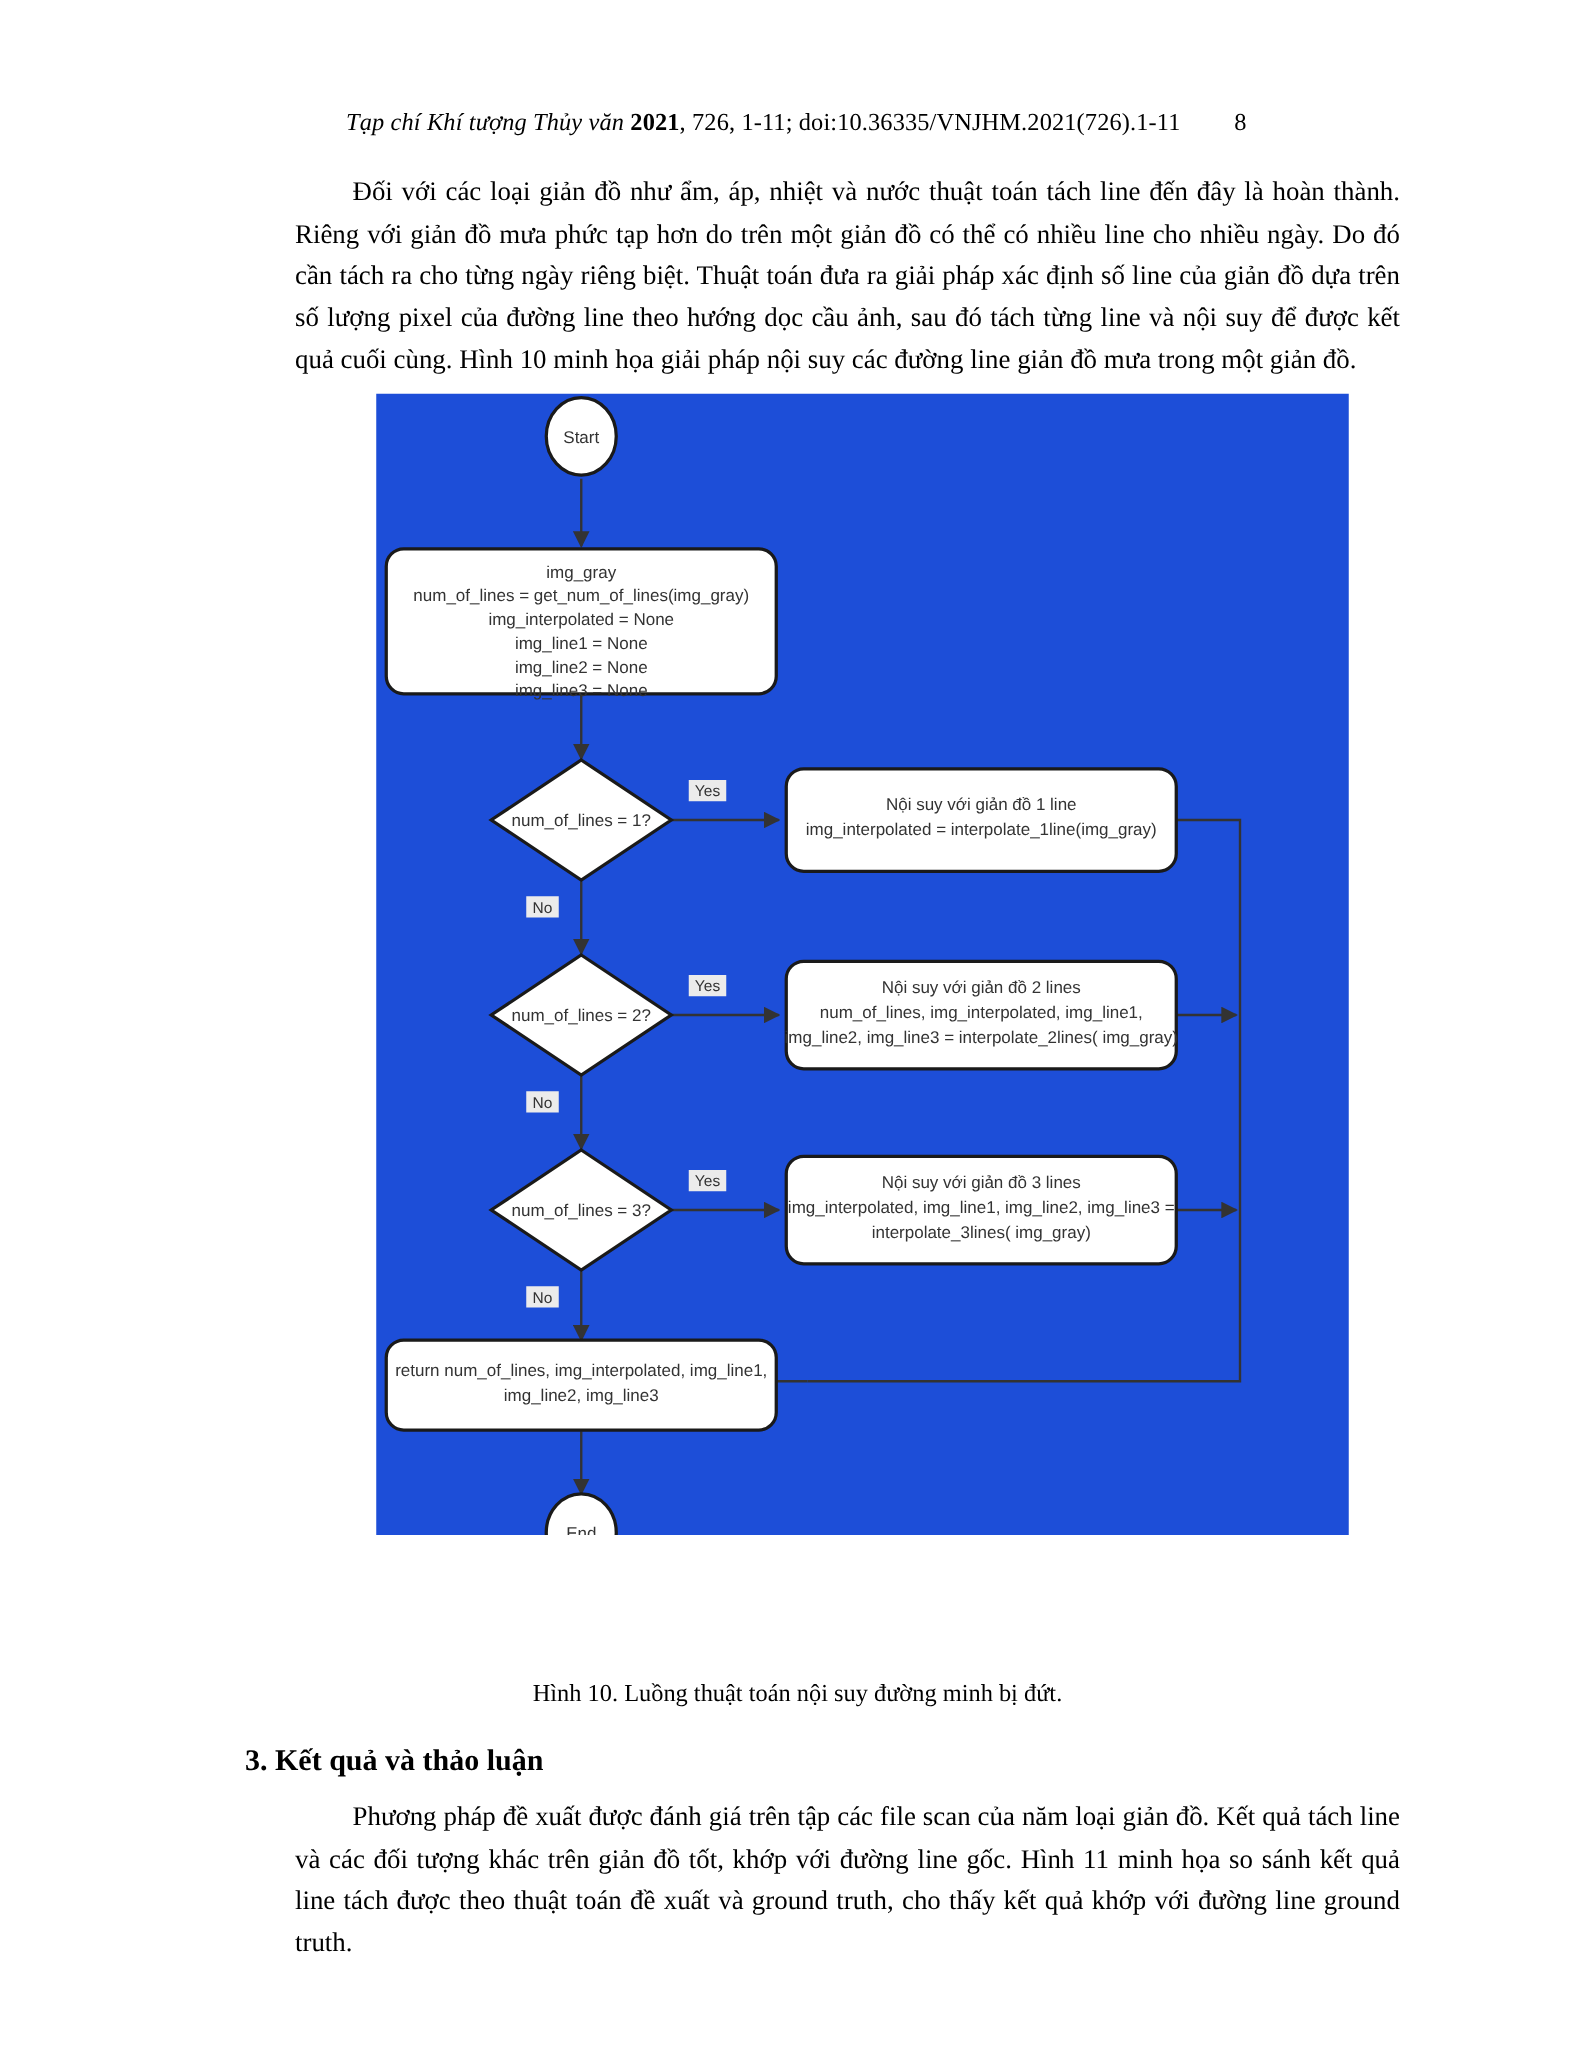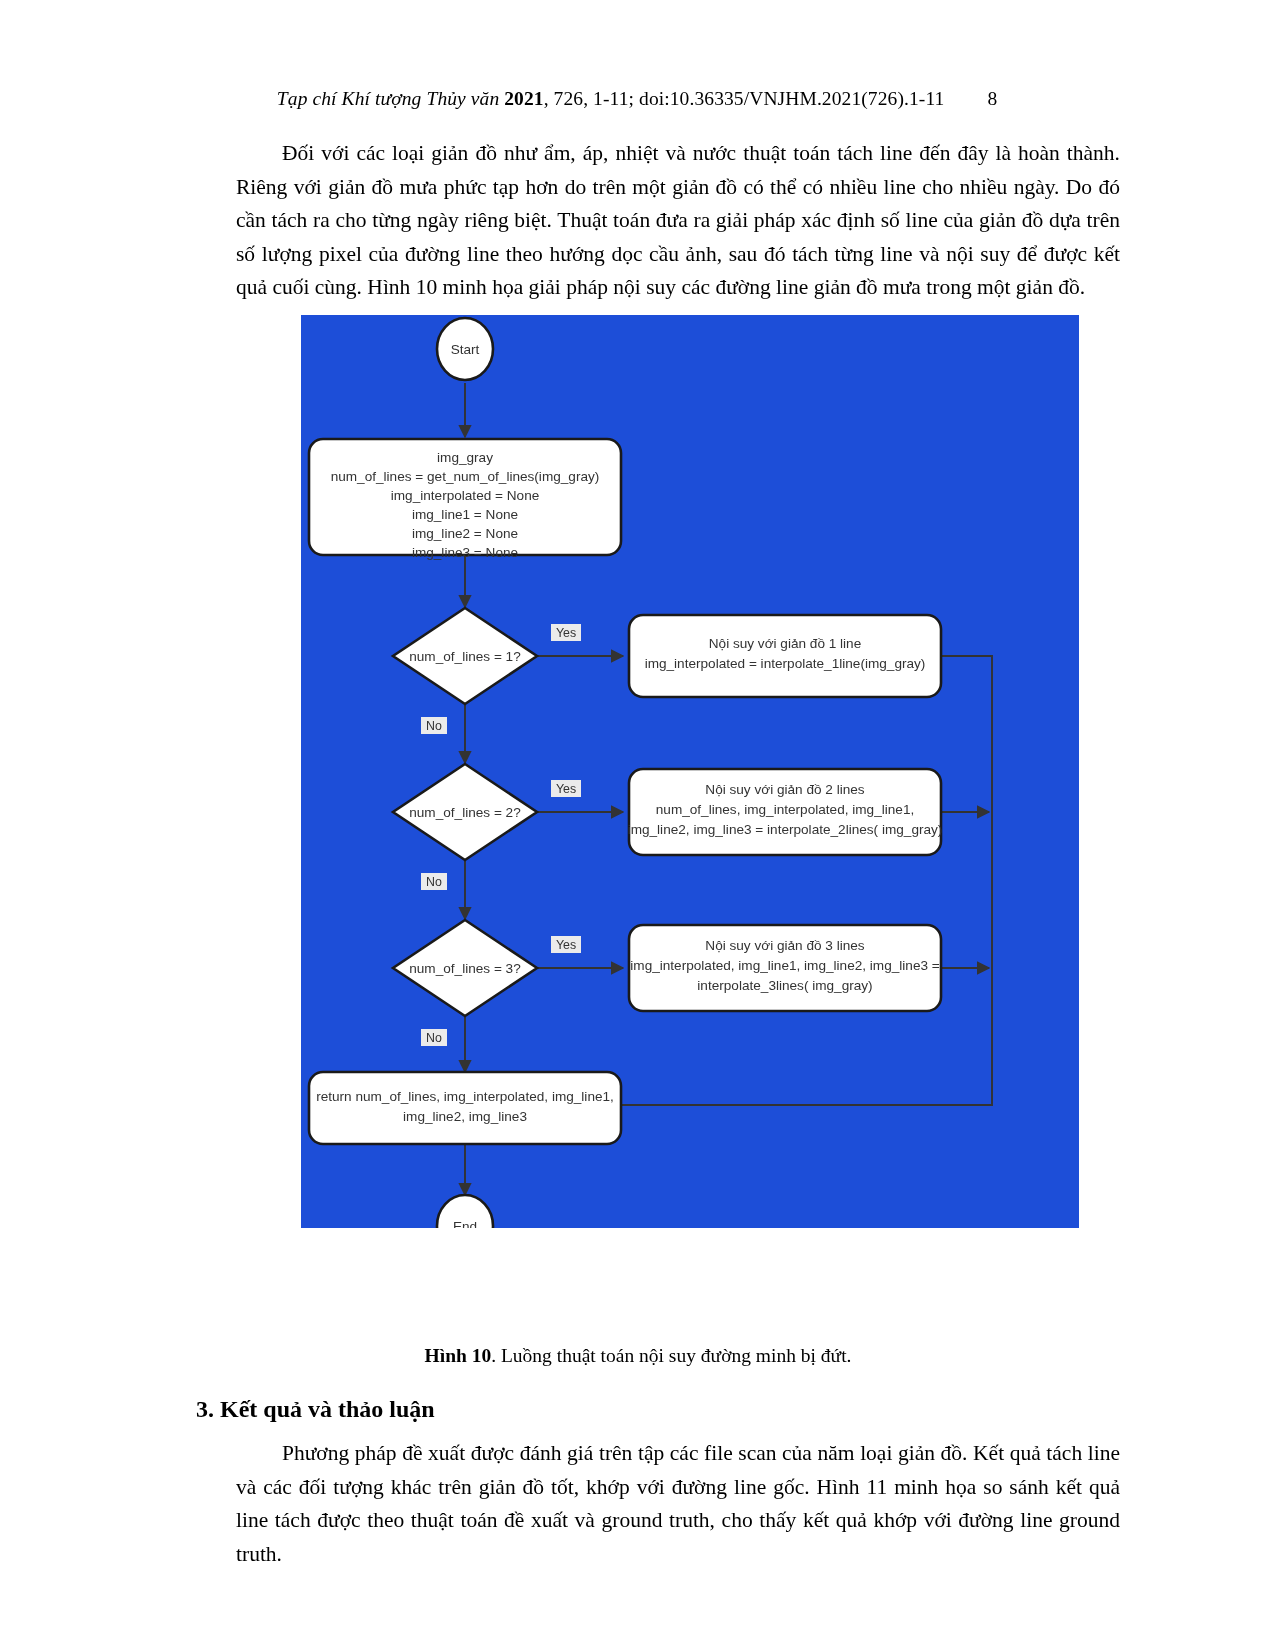--- a/index.html
+++ b/index.html
@@ -49,21 +49,21 @@
     margin-left:43px;
   }
   .figure-wrap svg{ display:block; }
 
   .fig-caption{
     position:absolute;
     left:196px; top:1345px; width:884px;
     text-align:center;
     font-size:19.5px;
   }
-  .fig-caption b{ font-weight:bold; }
+  .fig-caption b{ font-weight:normal; }
 
   
   .section-head{
     position:absolute;
     left:196px; top:1396px; width:884px;
     font-size:24px; font-weight:bold;
   }
   #para-results{ top:1437px; }
 
   

